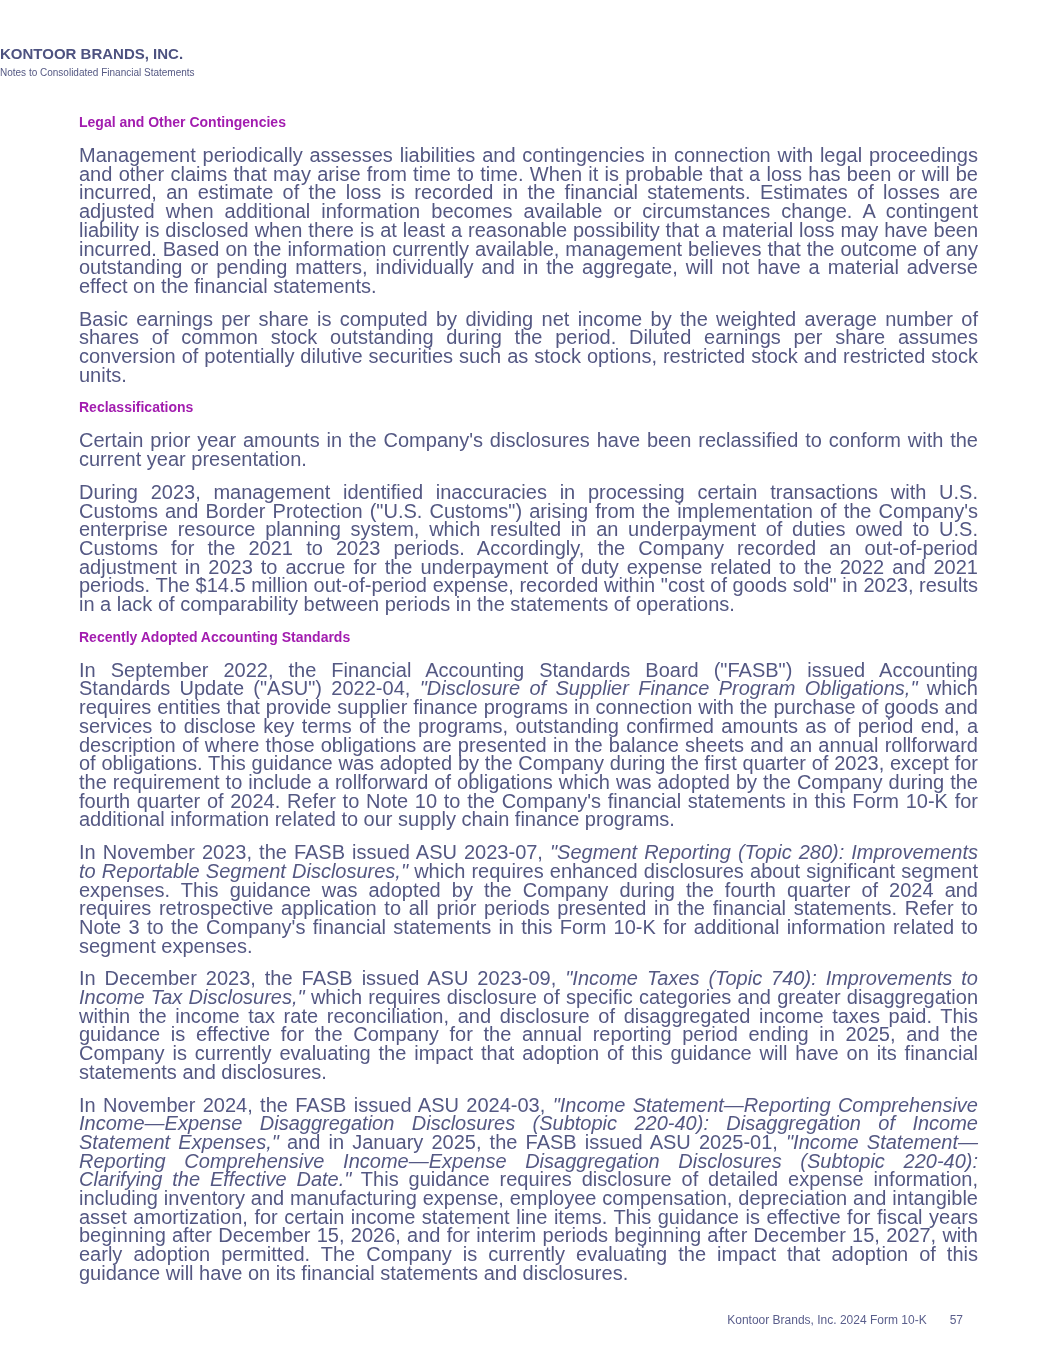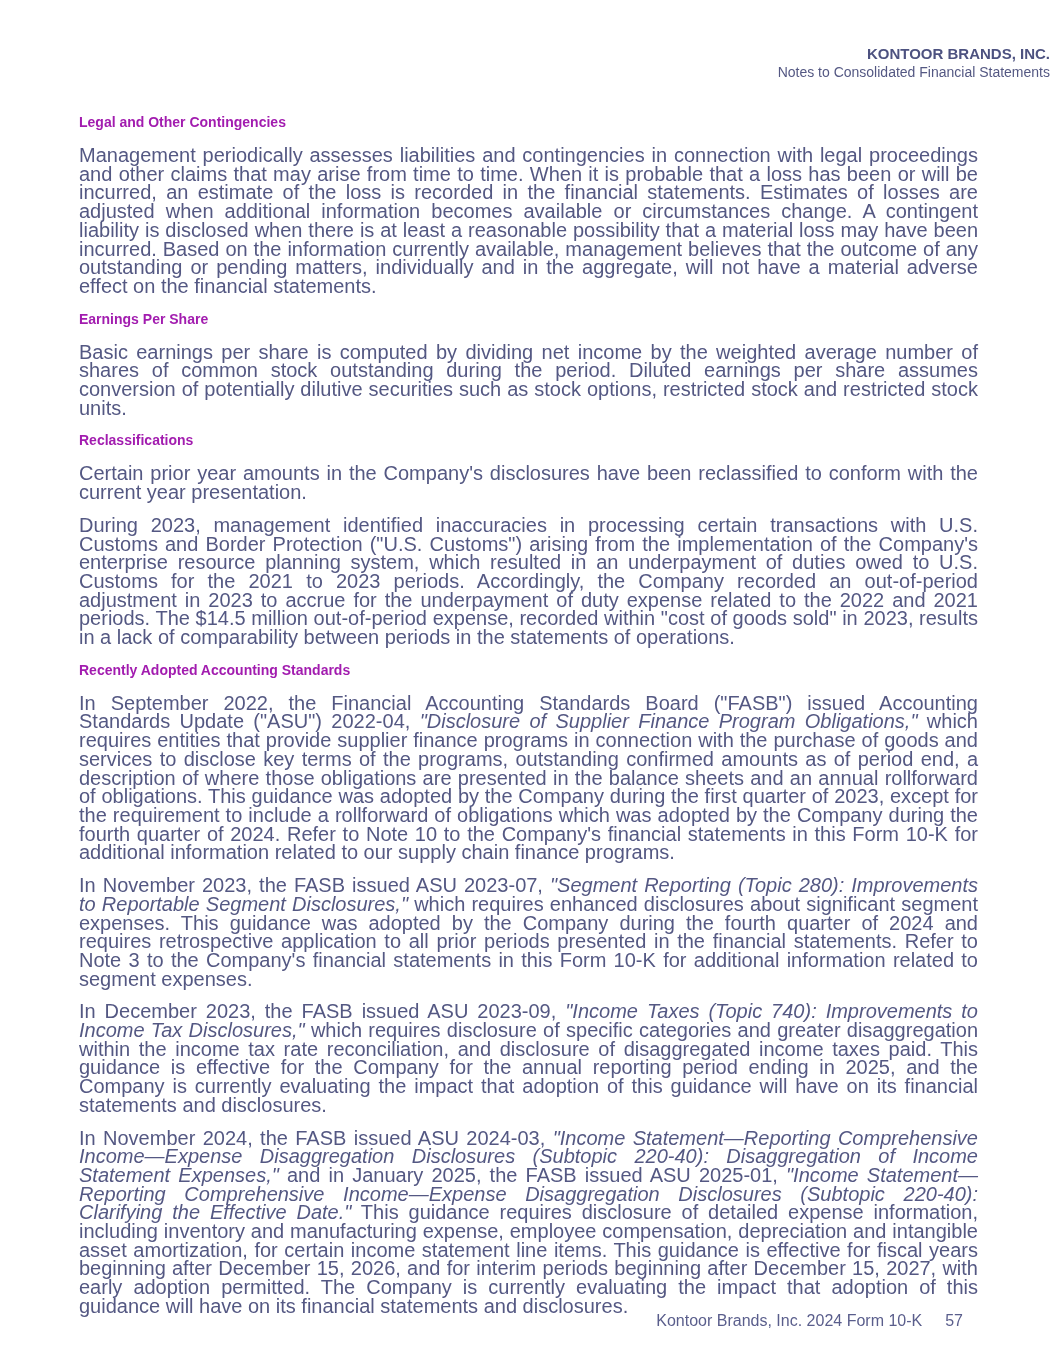--- a/index.html
+++ b/index.html
@@ -10,30 +10,30 @@
     font-family: "Liberation Sans", sans-serif;
     color: #545883;
     position: relative;
     overflow: hidden;
   }
   .header {
     position: absolute;
     top: 44px;
     left: 0;
     width: 1050px;
-    text-align: right;
+    text-align: left;
   }
   .doc-title {
     font-weight: bold;
     font-size: 15px;
     line-height: 19px;
     color: #4d5280;
   }
   .doc-subtitle {
-    font-size: 14px;
+    font-size: 10px;
     line-height: 19px;
   }
   .content {
     position: absolute;
     top: 113px;
     left: 79px;
     width: 899px;
   }
   .heading {
     font-weight: bold;
@@ -50,39 +50,38 @@
     text-justify: inter-word;
   }
   .it { font-style: italic; }
   .footer {
     position: absolute;
     top: 1313px;
     right: 92px;
     display: flex;
     align-items: baseline;
     gap: 23px;
-    font-size: 16px;
+    font-size: 12px;
     line-height: 15px;
     color: #5a5e8c;
   }
 </style>
 </head>
 <body>
 
 <div class="header">
   <div class="doc-title">KONTOOR BRANDS, INC.</div>
   <div class="doc-subtitle">Notes to Consolidated Financial Statements</div>
 </div>
 
 <div class="content">
 
   <div class="heading">Legal and Other Contingencies</div>
   <p class="para"><span>Management periodically assesses liabilities and contingencies in connection with legal proceedings and other claims that may arise from time to time. When it is probable that a loss has been or will be incurred, an estimate of the loss is recorded in the financial statements. Estimates of losses are adjusted when additional information becomes available or circumstances change. A contingent liability is disclosed when there is at least a reasonable possibility that a material loss may have been incurred. Based on the information currently available, management believes that the outcome of any outstanding or pending matters, individually and in the aggregate, will not have a material adverse effect on the financial statements.</span></p>
 
-  <div class="heading">Earnings Per Share</div>
   <p class="para"><span>Basic earnings per share is computed by dividing net income by the weighted average number of shares of common stock outstanding during the period. Diluted earnings per share assumes conversion of potentially dilutive securities such as stock options, restricted stock and restricted stock units.</span></p>
 
   <div class="heading">Reclassifications</div>
   <p class="para"><span>Certain prior year amounts in the Company's disclosures have been reclassified to conform with the current year presentation.</span></p>
 
   <p class="para"><span>During 2023, management identified inaccuracies in processing certain transactions with U.S. Customs and Border Protection ("U.S. Customs") arising from the implementation of the Company's enterprise resource planning system, which resulted in an underpayment of duties owed to U.S. Customs for the 2021 to 2023 periods. Accordingly, the Company recorded an out-of-period adjustment in 2023 to accrue for the underpayment of duty expense related to the 2022 and 2021 periods. The $14.5 million out-of-period expense, recorded within "cost of goods sold" in 2023, results in a lack of comparability between periods in the statements of operations.</span></p>
 
   <div class="heading">Recently Adopted Accounting Standards</div>
   <p class="para"><span>In September 2022, the Financial Accounting Standards Board ("FASB") issued Accounting Standards Update ("ASU") 2022-04, </span><span class="it">"Disclosure of Supplier Finance Program Obligations,"</span><span> which requires entities that provide supplier finance programs in connection with the purchase of goods and services to disclose key terms of the programs, outstanding confirmed amounts as of period end, a description of where those obligations are presented in the balance sheets and an annual rollforward of obligations. This guidance was adopted by the Company during the first quarter of 2023, except for the requirement to include a rollforward of obligations which was adopted by the Company during the fourth quarter of 2024. Refer to Note 10 to the Company's financial statements in this Form 10-K for additional information related to our supply chain finance programs.</span></p>
   <p class="para"><span>In November 2023, the FASB issued ASU 2023-07, </span><span class="it">"Segment Reporting (Topic 280): Improvements to Reportable Segment Disclosures,"</span><span> which requires enhanced disclosures about significant segment expenses. This guidance was adopted by the Company during the fourth quarter of 2024 and requires retrospective application to all prior periods presented in the financial statements. Refer to Note 3 to the Company's financial statements in this Form 10-K for additional information related to segment expenses.</span></p>

